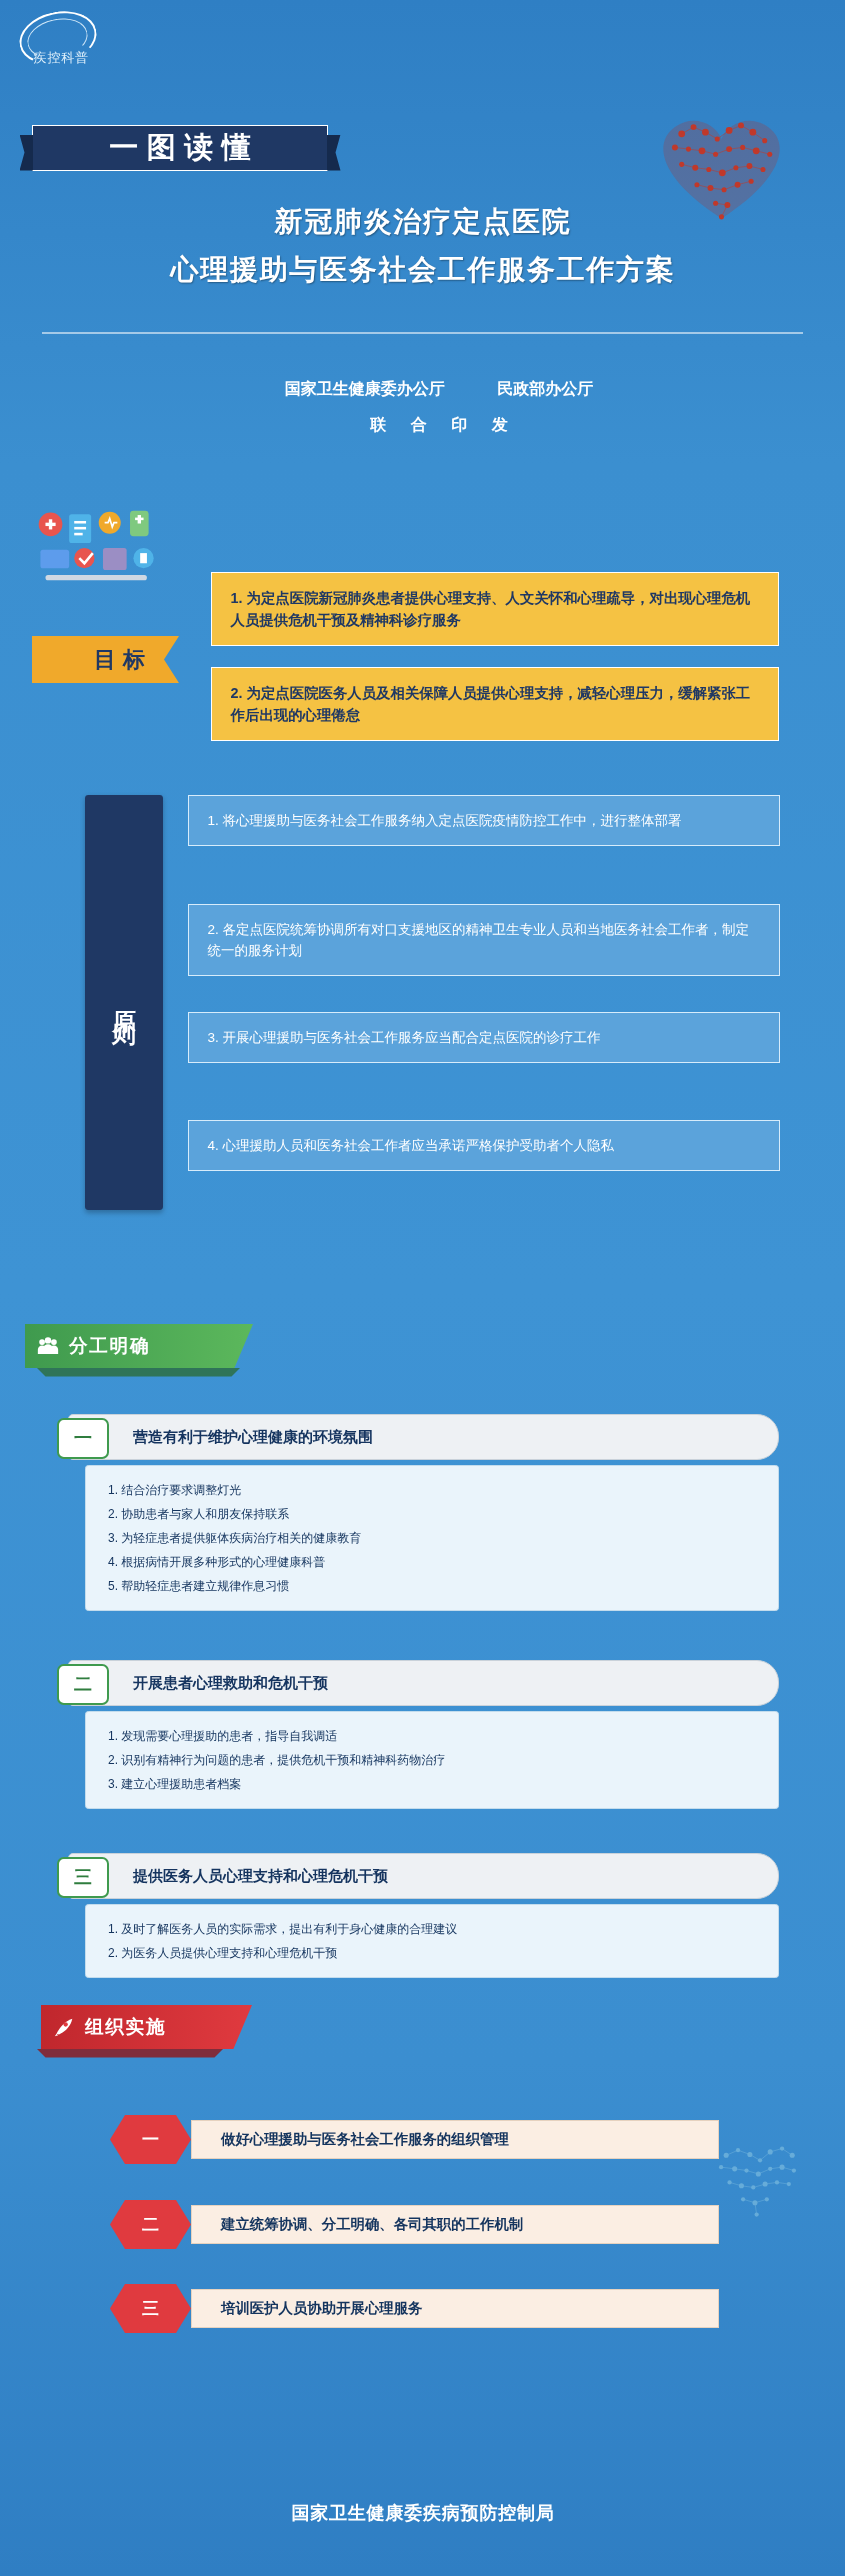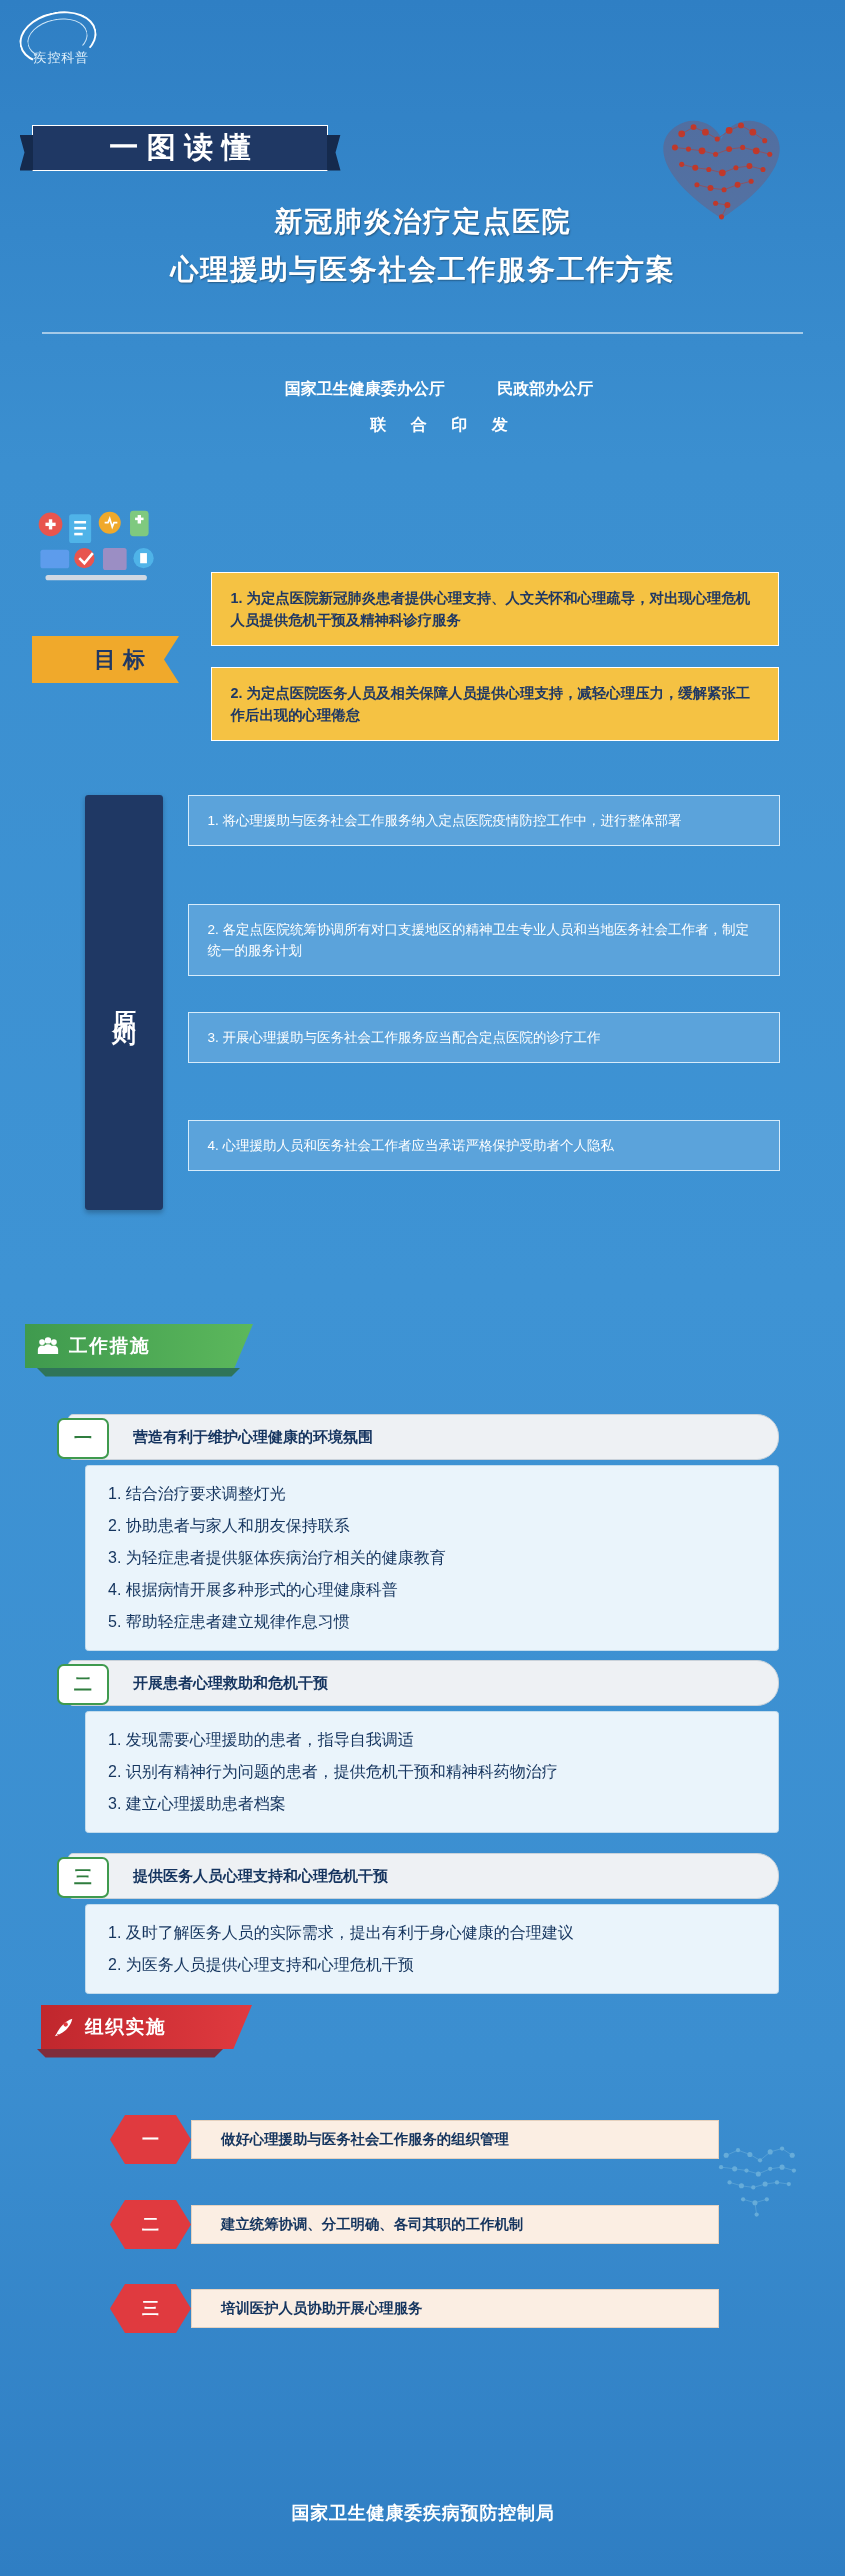--- a/index.html
+++ b/index.html
@@ -237,21 +237,21 @@
     margin-left: 17px;
     width: 694px;
     background: #eaf4fb;
     border: 0.8px solid #c3dced;
     border-radius: 3.4px;
     padding: 12px 22px;
   }
   .measure-body li {
     list-style: none;
     color: #14345e;
-    font-size: 16px;
+    font-size: 12px;
     line-height: 2.0;
   }
 
   
   .banner-org {
     left: 41px; top: 2005px;
     width: 211px;
     background: linear-gradient(90deg,#c0272d,#e03a3f);
     font-family: Liberation Mono, monospace;
   }
@@ -421,21 +421,21 @@
   <span class="ico">
     <svg width="22" height="18.6" viewBox="0 0 26 22">
       <circle cx="6" cy="6" r="3.4" fill="#fff"></circle>
         <path d="M1 20 v-5 a5 5 0 0 1 10 0 v5 z" fill="#fff"></path>
       <circle cx="20" cy="6" r="3.4" fill="#fff"></circle>
         <path d="M15 20 v-5 a5 5 0 0 1 10 0 v5 z" fill="#fff"></path>
       <circle cx="13" cy="4" r="3.8" fill="#fff"></circle>
         <path d="M7.5 20 v-6 a5.5 5.5 0 0 1 11 0 v6 z" fill="#fff"></path>
     </svg>
   </span>
-  <span>工作措施</span>
+  <span>分工明确</span>
 </div>
 
 <div class="measure-block" style="top:1414px">
   <div class="measure-head">
     <div class="num-badge">一</div>
     <span>营造有利于维护心理健康的环境氛围</span>
   </div>
   <ul class="measure-body">
     <li>1. 结合治疗要求调整灯光</li>
     <li>2. 协助患者与家人和朋友保持联系</li>

